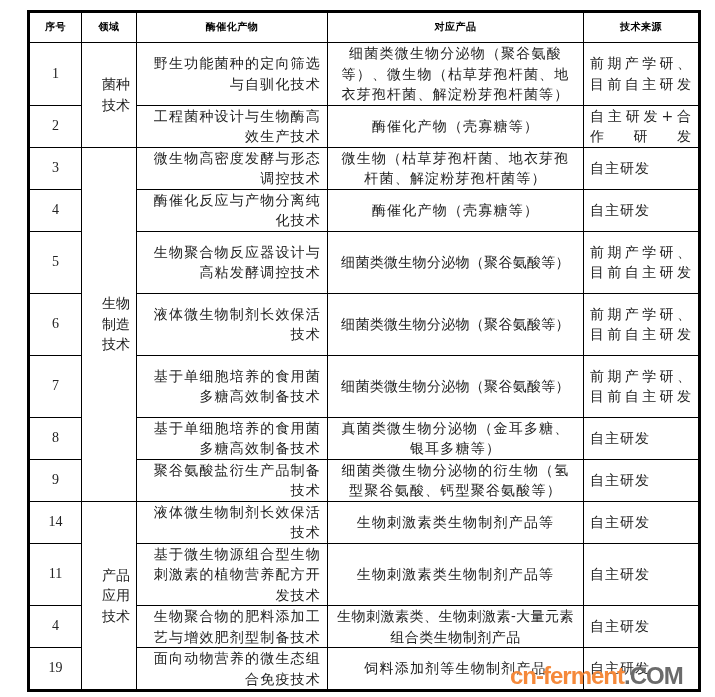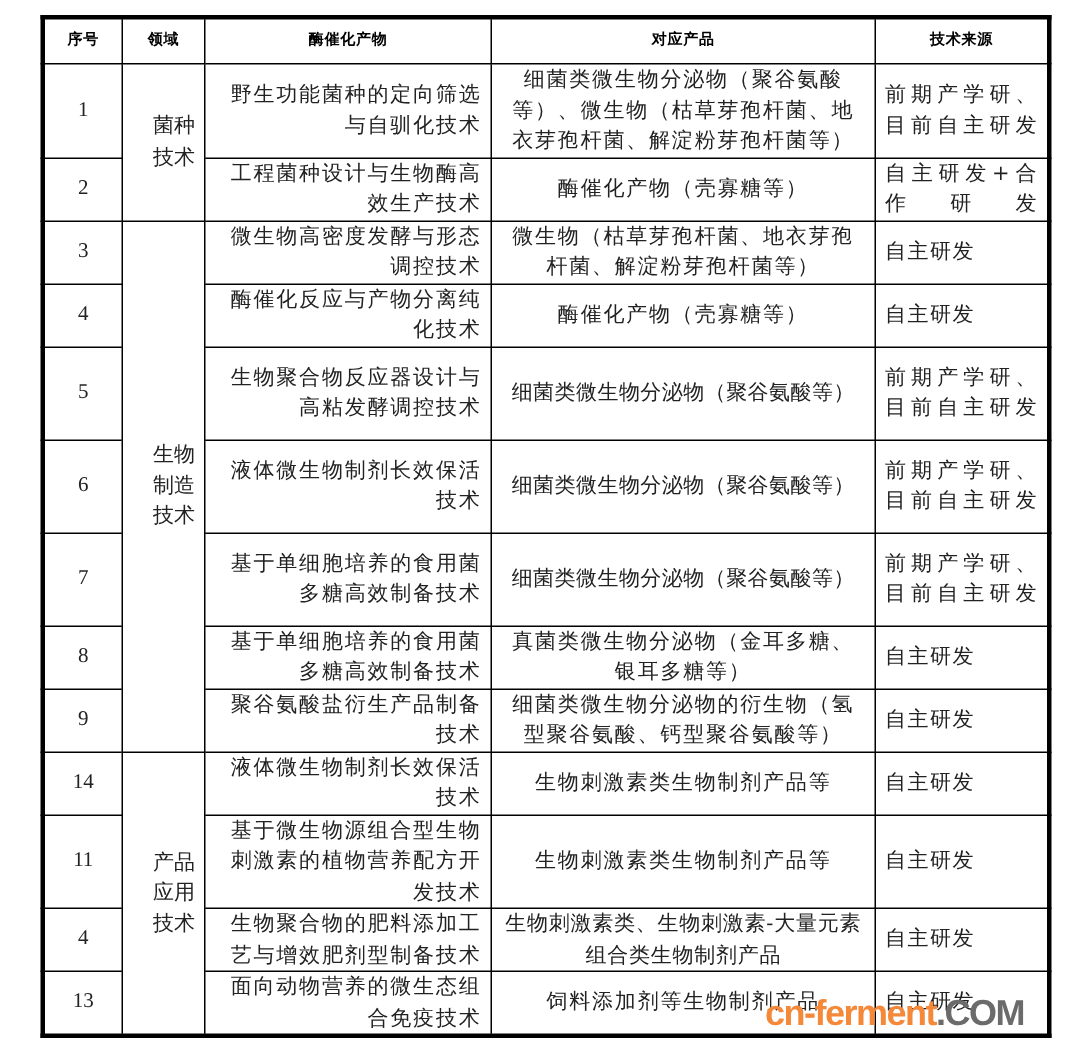--- a/index.html
+++ b/index.html
@@ -154,21 +154,21 @@
     </tr>
 
     <tr style="height:41px">
       <td class="num">4</td>
       <td class="tech">生物聚合物的肥料添加工艺与增效肥剂型制备技术</td>
       <td class="prod" style="letter-spacing:0.5px">生物刺激素类、生物刺激素-大量元素组合类生物制剂产品</td>
       <td class="src">自主研发</td>
     </tr>
 
     <tr style="height:42px">
-      <td class="num">13</td>
+      <td class="num">19</td>
       <td class="tech">面向动物营养的微生态组合免疫技术</td>
       <td class="prod">饲料添加剂等生物制剂产品</td>
       <td class="src">自主研发</td>
     </tr>
   </tbody>
 </table>
 
 <div class="watermark">
   <span class="wm-a">cn-ferment</span><span class="wm-b">.COM</span>
 </div>

